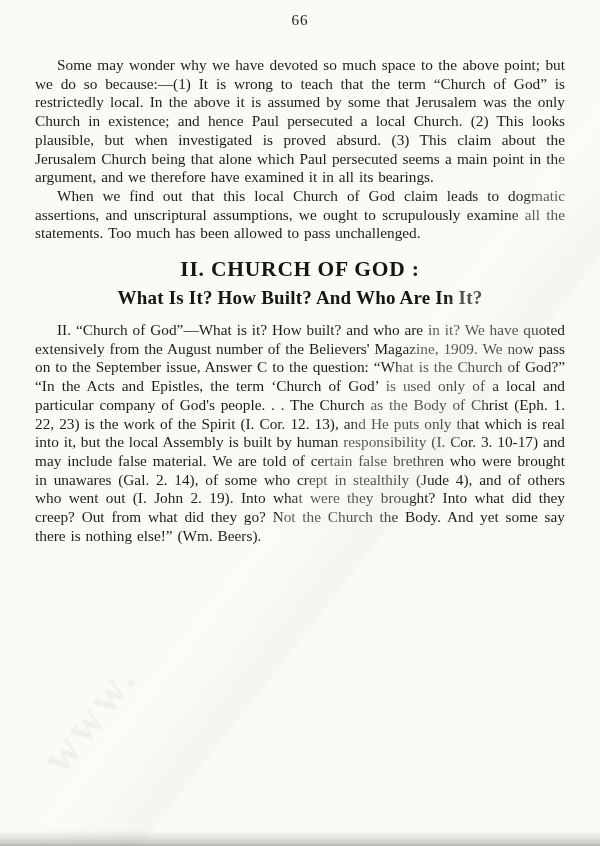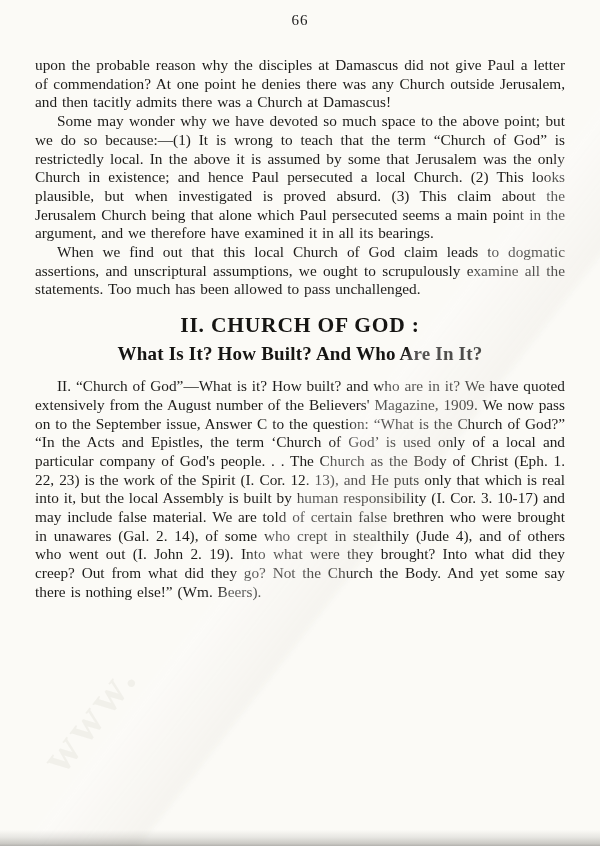--- a/index.html
+++ b/index.html
@@ -104,21 +104,20 @@
     z-index: 6;
   }
 </style>
 </head>
 <body>
 
 <div class="page">
   <div class="page-number">66</div>
 
   <div class="text-column">
-      <p class="para"><span>upon the probable reason why the disciples at Damascus did not give Paul a letter of commendation?  At one point he denies there was any Church outside Jerusalem, and then tacitly admits there was a Church at Damascus!</span></p>
       <p class="para indent"><span>Some may wonder why we have devoted so much space to the above point; but we do so because:—(1) It is wrong to teach that the term “Church of God” is restrictedly local.  In the above it is assumed by some that Jerusalem was the only Church in existence; and hence Paul persecuted a local Church.  (2) This looks plausible, but when investigated is proved absurd.  (3) This claim about the Jerusalem Church being that alone which Paul persecuted seems a main point in the argument, and we therefore have examined it in all its bearings.</span></p>
       <p class="para indent"><span>When we find out that this local Church of God claim leads to dogmatic assertions, and unscriptural assumptions, we ought to scrupulously examine all the statements.  Too much has been allowed to pass unchallenged.</span></p>
       <div class="heading">
         <div class="heading-line-1">II. CHURCH OF GOD :</div>
         <div class="heading-line-2">What Is It?  How Built?  And Who Are In It?</div>
       </div>
       <p class="para indent"><span>II. </span><span class="italic">“Church of God”</span><span>—</span><span class="italic">What is it?  How built?  and who are in it?</span><span>  We have quoted extensively from the August number of the </span><span class="italic">Believers' Magazine,</span><span> 1909.  We now pass on to the September issue, Answer C to the question: “What is the Church of God?”  “In the Acts and Epistles, the term ‘Church of God’ is used only of a local and particular company of God's people. . .  The Church as the Body of Christ (Eph. 1. 22, 23) is the work of the Spirit (I. Cor. 12. 13), and He puts only that which is real into it, but the local Assembly is built by human responsibility (I. Cor. 3. 10-17) and may include false material.  We are told of certain false brethren who were brought in unawares (Gal. 2. 14), of some who crept in stealthily (Jude 4), and of others who went out (I. John 2. 19).  Into what were they brought?  Into what did they creep?  Out from what did they go?  Not the Church the Body.  And yet some say there is nothing else!”  (Wm. Beers).</span></p>
     </div>
 
   <div class="watermark-band"></div>

